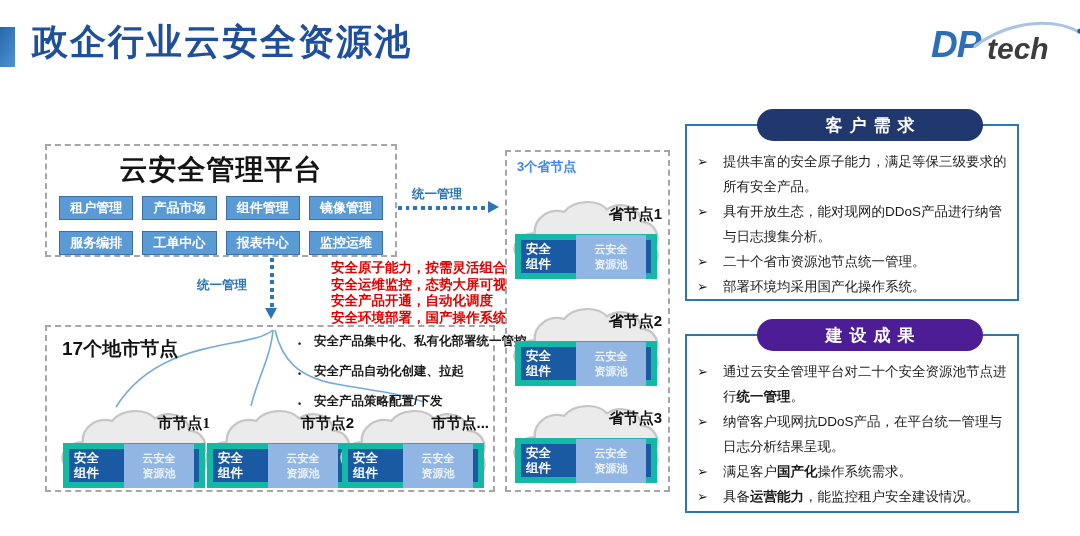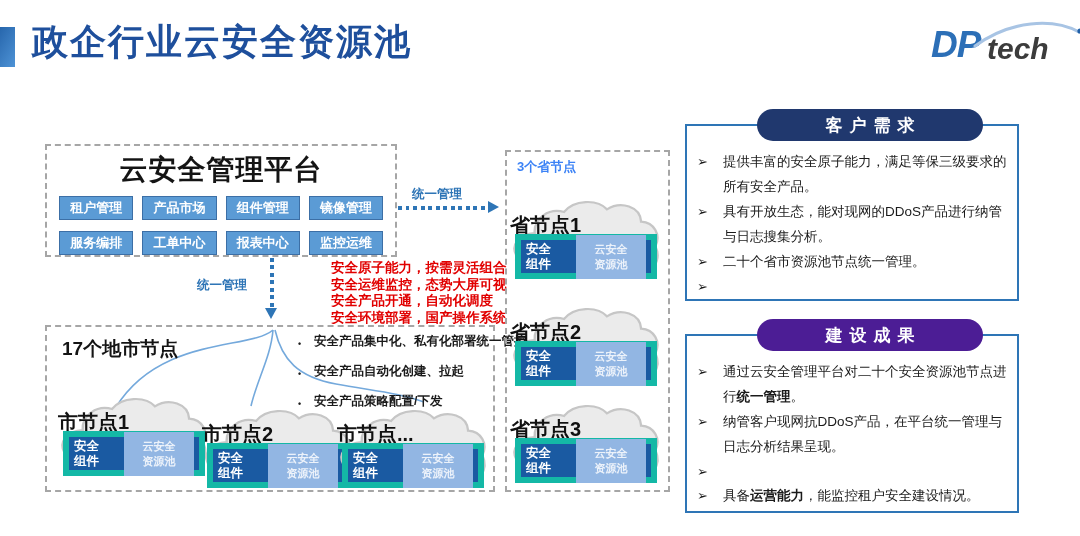--- a/index.html
+++ b/index.html
@@ -56,22 +56,22 @@
   .cb-marker { width:16px; flex-shrink:0; font-size:9px; padding-top:3px; text-align:left; }
 
   
   .connectors { position:absolute; left:0; top:0; pointer-events:none; }
   .connectors path { stroke:#74A9DC; stroke-width:1.6; fill:none; }
 
   
   .cloud { position:absolute; width:152px; height:88px; }
   .cloud-shape { position:absolute; left:0; top:0; width:100%; height:100%; }
   .cloud-shape path { fill:#EBEBEB; stroke:#C6C6C6; stroke-width:2.5; }
-  .cloud-title { position:absolute; top:8px; left:0; right:0; text-align:left;
-    font-size:20px; font-weight:900; color:#111;margin-top:7px; }
+  .cloud-title { position:absolute; top:8px; left:0; right:0; text-align:right;
+    font-size:15px; font-weight:900; color:#111; }
   .node-bar { position:absolute; left:5px; right:5px; top:37px; height:45px;
     background:#1A5AA2; border:6px solid #14b8a6; display:flex; align-items:center; padding:2px 5px; }
   .comp-label { color:#fff; font-size:12.5px; font-weight:700; width:27px; line-height:1.2; }
   .pool-box { flex:1; margin-left:23px; background:#92B6E3; color:#ECF2FA; font-size:11px;
     font-weight:700; text-align:center; padding:7px 16px; }
 
   
   .panel { position:absolute; left:685px; width:334px; border:2px solid #2E75B6; background:#fff; }
   .panel-req { top:124px; height:177px; }
   .panel-res { top:334px; height:179px; }
@@ -147,21 +147,21 @@
     <div class="cb-item">
       <span class="cb-marker">•</span>
       <span>安全产品自动化创建、拉起</span>
     </div>
     <div class="cb-item">
       <span class="cb-marker">•</span>
       <span>安全产品策略配置/下发</span>
     </div>
   </div>
 
-  <div class="cloud" style="left:58px;top:394px;">
+  <div class="cloud" style="left:58px;top:406px;font-family:Liberation Serif, serif;">
     <svg class="cloud-shape" viewBox="0 0 160 100" preserveAspectRatio="none">
       <path d="M32,92 C14,92 4,80 7,67 C0,54 10,42 26,41 C25,24 41,12 57,17 C67,3 92,2 102,14 C117,4 137,11 138,28 C152,29 159,43 153,56 C160,72 150,89 130,91 Z"></path>
     </svg>
     <div class="cloud-title">市节点1</div>
     <div class="node-bar">
       <div class="comp-label">安全组件</div>
       <div class="pool-box">云安全资源池</div>
     </div>
   </div>
   <div class="cloud" style="left:202px;top:406px;">
@@ -229,37 +229,39 @@
       <div class="p-item">
         <span class="p-marker">➢</span>
         <span>具有开放生态，能对现网的DDoS产品进行纳管与日志搜集分析。</span>
       </div>
       <div class="p-item">
         <span class="p-marker">➢</span>
         <span>二十个省市资源池节点统一管理。</span>
       </div>
       <div class="p-item">
         <span class="p-marker">➢</span>
+        <span>部署环境均采用国产化操作系统。</span>
       </div>
     </div>
   </div>
 
   <div class="panel panel-res">
     <div class="pill pill-res">建设成果</div>
     <div class="panel-items">
       <div class="p-item">
         <span class="p-marker">➢</span>
         <span><span>通过云安全管理平台对二十个安全资源池节点进行</span><span class="p-bold">统一管理</span><span>。</span></span>
       </div>
       <div class="p-item">
         <span class="p-marker">➢</span>
         <span><span>纳管客户现网抗DDoS产品，在平台统一管理与日志分析结果呈现。</span><span class="p-bold"></span><span></span></span>
       </div>
       <div class="p-item">
         <span class="p-marker">➢</span>
+        <span><span>满足客户</span><span class="p-bold">国产化</span><span>操作系统需求。</span></span>
       </div>
       <div class="p-item">
         <span class="p-marker">➢</span>
         <span><span>具备</span><span class="p-bold">运营能力</span><span>，能监控租户安全建设情况。</span></span>
       </div>
     </div>
   </div>
 
 </div>
 

